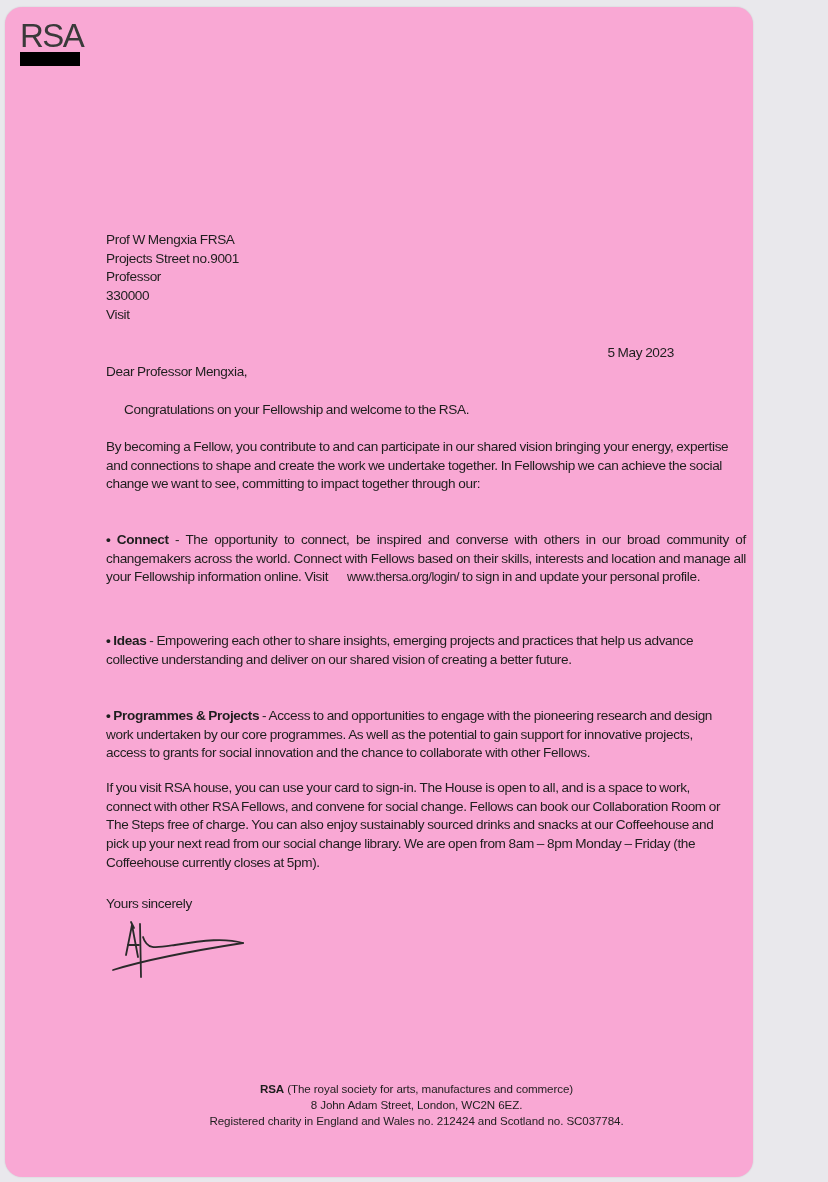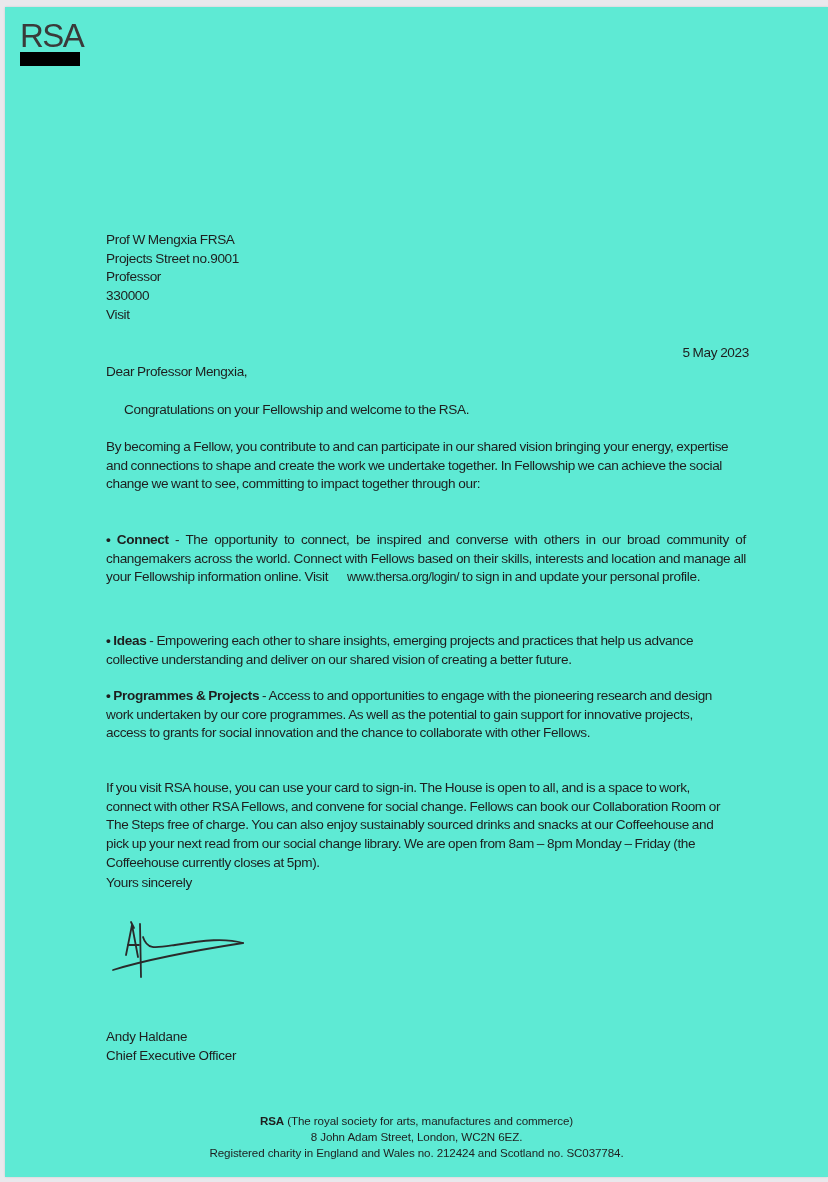--- a/index.html
+++ b/index.html
@@ -7,23 +7,24 @@
     width: 828px; height: 1182px;
     background: #e9e8ec;
     position: relative;
     overflow: hidden;
     font-family: "Liberation Sans", sans-serif;
     color: #1c1c1c;
   }
   .page {
     position: absolute;
     left: 5px; top: 7px;
-    width: 823px; height: 1170px;
-    background: #5eead4;
+    width: 748px; height: 1170px;
+    background: #f9a8d4;
     box-shadow: 0 0 2px rgba(0,0,0,0.12);
+    border-radius: 17px;
   }
   .logo {
     position: absolute; left: 15px; top: 14px;
     width: 66px;
   }
   .logo-text {
     font-family: "Liberation Sans", sans-serif;
     font-size: 33px; line-height: 30px;
     letter-spacing: -1.5px;
     color: #3a3a3a;
@@ -100,44 +101,40 @@
   <div class="txt para p-people" style="top:524px;">
     <span class="b">•</span>
     <span class="b">Connect</span><span> - The opportunity to connect, be inspired and converse with others in our broad community of changemakers across the world. Connect with Fellows based on their skills, interests and location and manage all your Fellowship information online. Visit </span><span class="url">www.thersa.org/login/</span><span> to sign in and update your personal profile.</span>
   </div>
 
   <div class="txt para p-ideas" style="top:625px;">
     <span class="b">•</span>
     <span class="b">Ideas</span><span> - Empowering each other to share insights, emerging projects and practices that help us advance collective understanding and deliver on our shared vision of creating a better future.</span>
   </div>
 
-  <div class="txt para p-prog" style="top:680px;">
+  <div class="txt para p-prog" style="top:700px;">
     <span class="b">•</span>
     <span class="b">Programmes &amp; Projects</span><span> - Access to and opportunities to engage with the pioneering research and design work undertaken by our core programmes. As well as the potential to gain support for innovative projects, access to grants for social innovation and the chance to collaborate with other Fellows.</span>
   </div>
 
   <div class="txt para p-house" style="top:772px;">If you visit RSA house, you can use your card to sign-in. The House is open to all, and is a space to work, connect with other RSA Fellows, and convene for social change. Fellows can book our Collaboration Room or The Steps free of charge. You can also enjoy sustainably sourced drinks and snacks at our Coffeehouse and pick up your next read from our social change library. We are open from 8am – 8pm Monday – Friday (the Coffeehouse currently closes at 5pm).</div>
 
-  <div class="txt closing" style="top:867px;text-align:right;">Yours sincerely</div>
+  <div class="txt closing" style="top:888px;text-align:right;">Yours sincerely</div>
 
   <svg class="signature" viewBox="0 0 150 75" style="left:100px; top:905px;">
     <g fill="none" stroke="#2a2a2a" stroke-width="1.8" stroke-linecap="round" stroke-linejoin="round">
       <path d="M21,43 L27,13 L33,45"></path>
       <path d="M26,10 L29,16"></path>
       <path d="M23,33 L34,33"></path>
       <path d="M35,12 L36,65"></path>
       <path d="M38,25 C42,38 50,36 70,33 C100,28 120,26 138,31"></path>
       <path d="M8,58 C40,48 80,40 138,31"></path>
     </g>
   </svg>
 
-  <div class="txt signer" style="top:1021px;">
-    <div>Andy Haldane</div>
-    <div>Chief Executive Officer</div>
-  </div>
 
-  <div class="footer" style="top:1106px;">
+  <div class="footer" style="top:1074px;">
     <div><span class="b">RSA</span><span> (The royal society for arts, manufactures and commerce)</span></div>
     <div>8 John Adam Street, London, WC2N 6EZ.</div>
     <div>Registered charity in England and Wales no. 212424 and Scotland no. SC037784.</div>
   </div>
 
 </div>
 
 </body></html>

